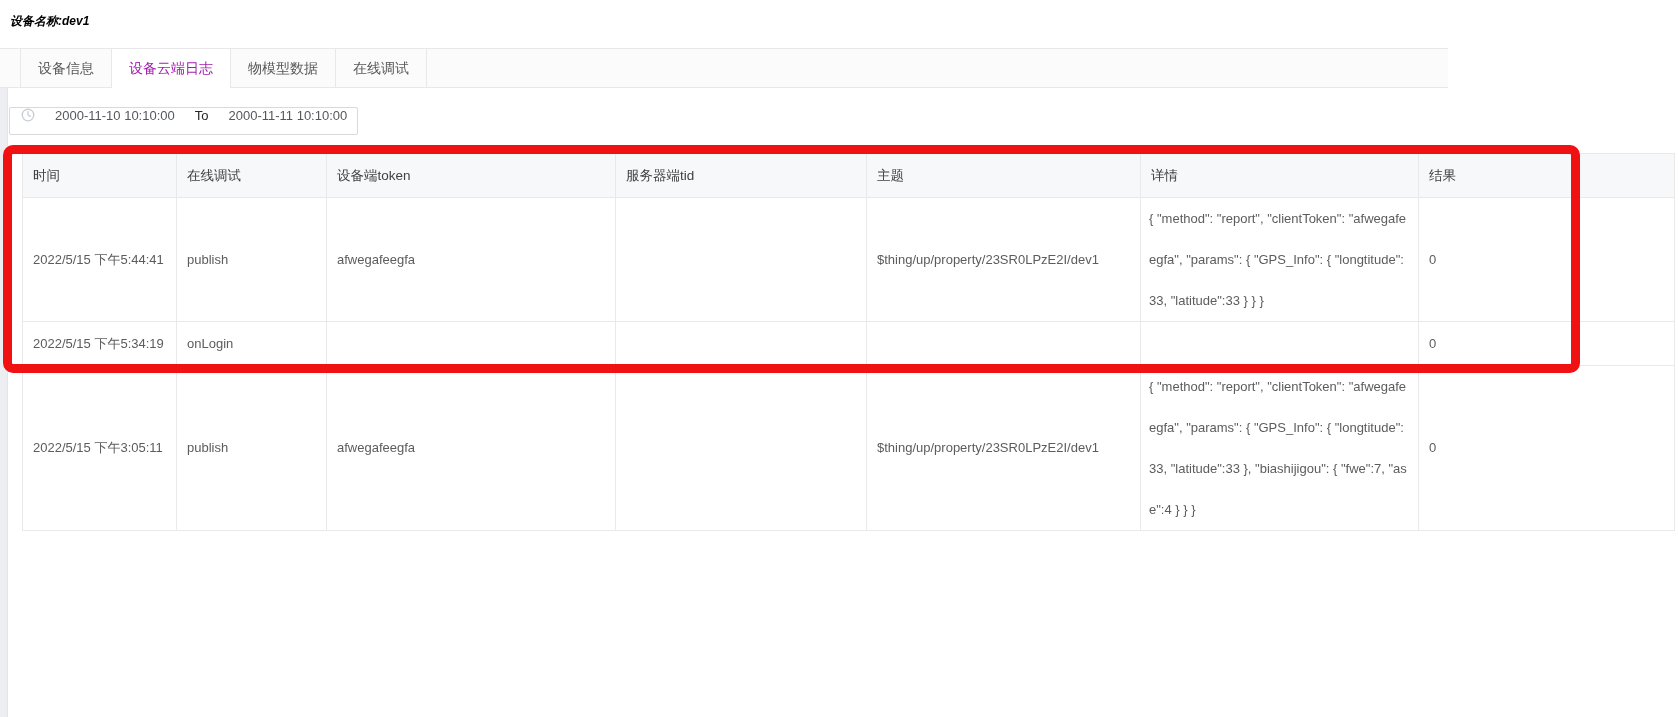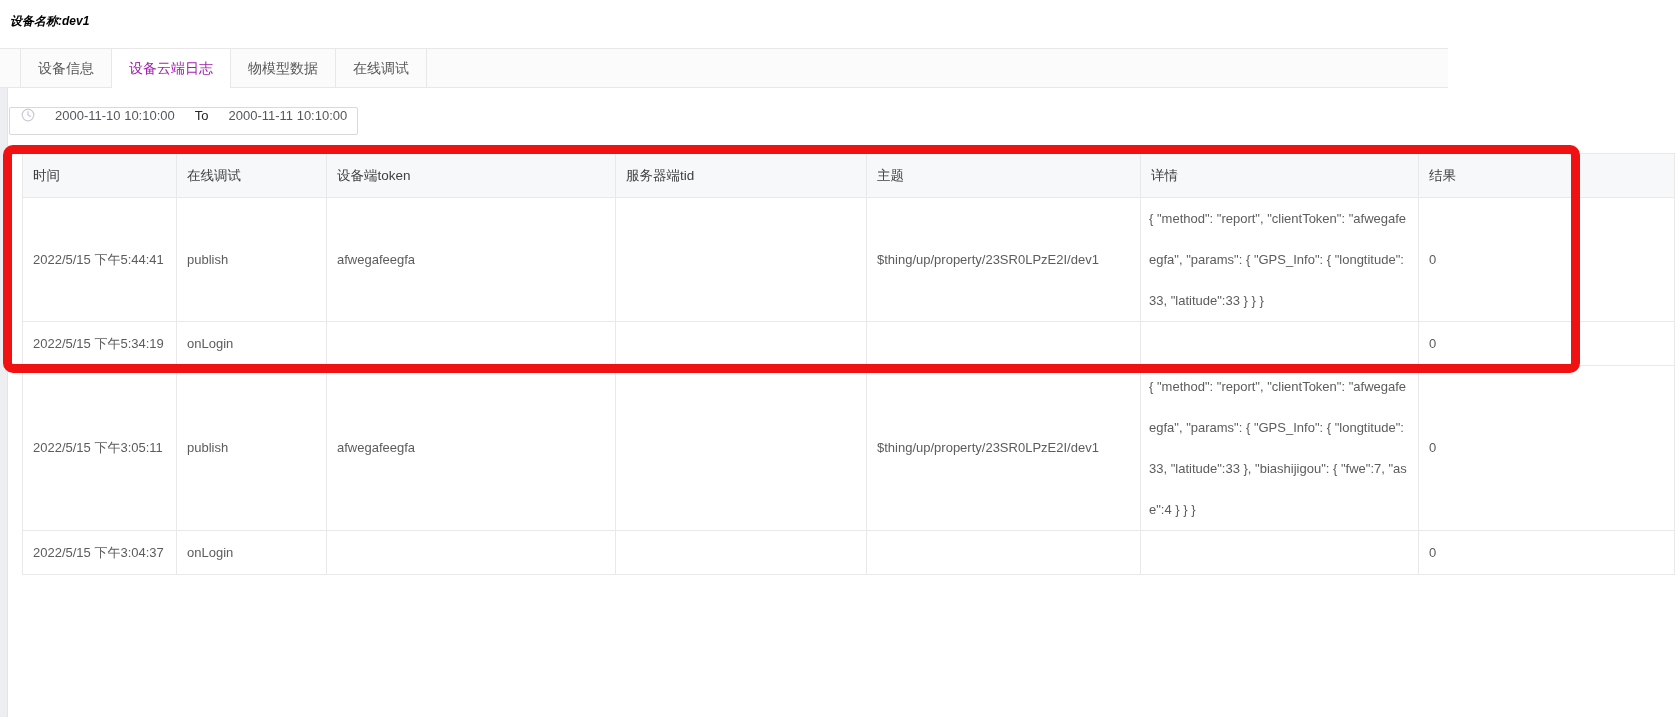--- a/index.html
+++ b/index.html
@@ -133,25 +133,16 @@
     </tr>
     <tr>
       <td>2022/5/15 下午3:05:11</td>
       <td>publish</td>
       <td>afwegafeegfa</td>
       <td></td>
       <td>$thing/up/property/23SR0LPzE2I/dev1</td>
       <td class="detail">{ "method": "report", "clientToken": "afwegafeegfa", "params": { "GPS_Info": { "longtitude":33, "latitude":33 }, "biashijigou": { "fwe":7, "ase":4 } } }</td>
       <td>0</td>
     </tr>
-    <tr>
-      <td>2022/5/15 下午3:04:37</td>
-      <td>onLogin</td>
-      <td></td>
-      <td></td>
-      <td></td>
-      <td class="detail"></td>
-      <td>0</td>
-    </tr>
   </tbody>
 </table>
 
 <div class="red-box"></div>
 
 </body></html>

